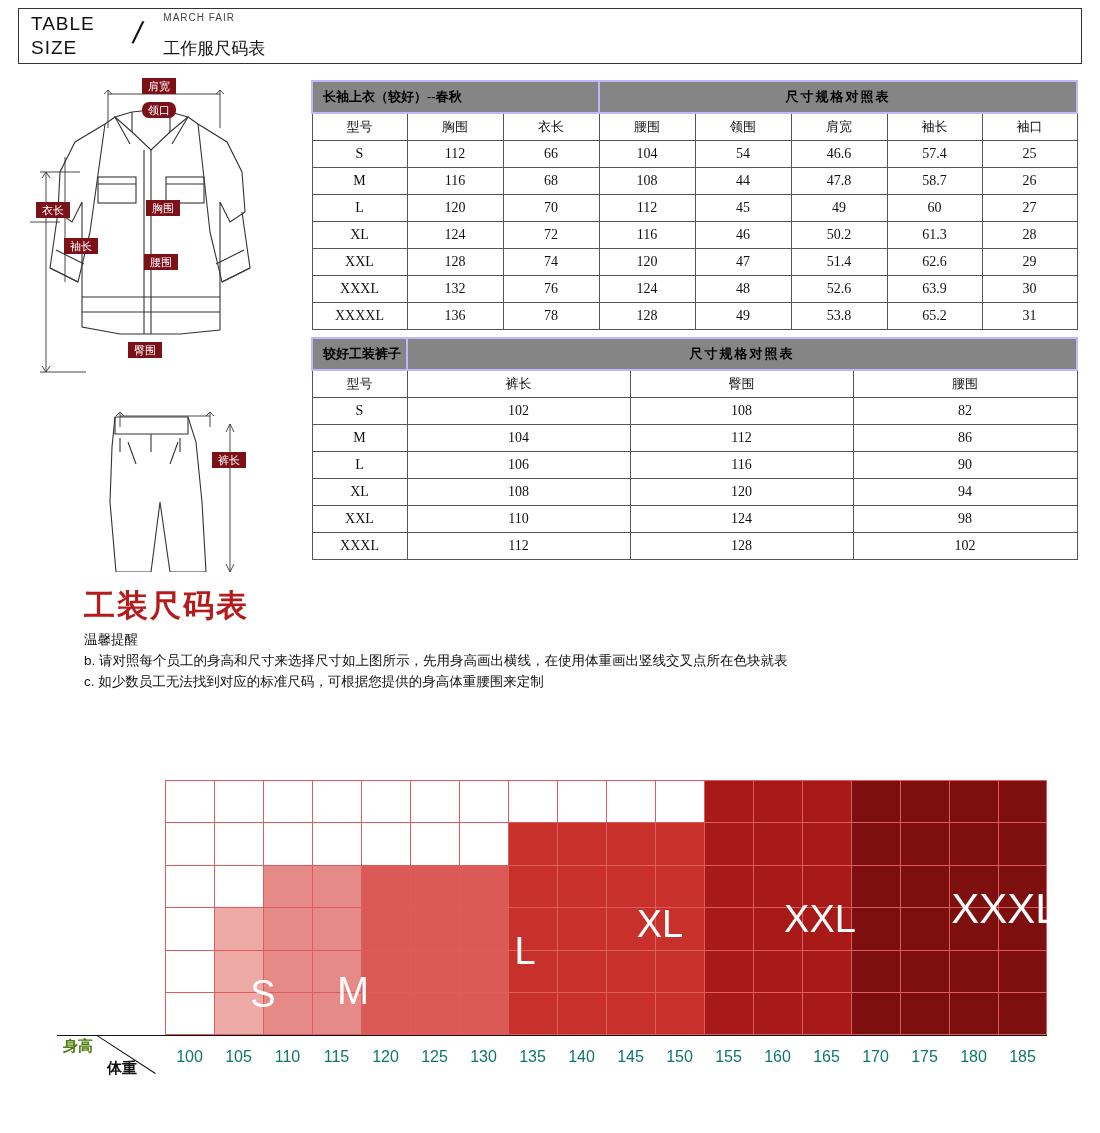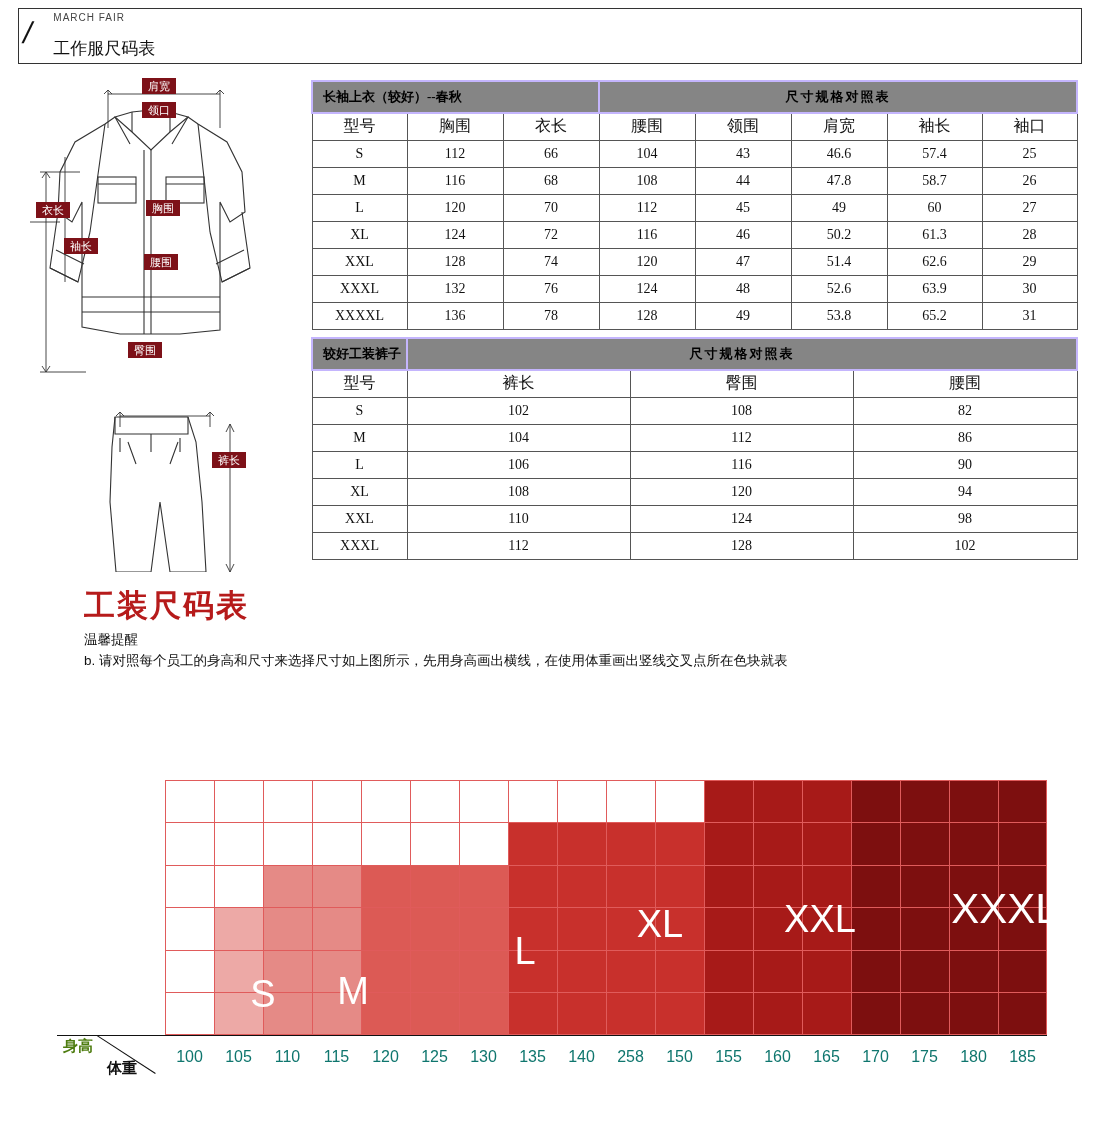--- a/index.html
+++ b/index.html
@@ -89,21 +89,21 @@
   tr.title-row td {
     background: #858585;
     color: #000000;
     height: 32px;
     font-size: 13px;
     font-weight: bold;
     border: 2px solid #c4b5fd;
   }
   tr.title-row td.t-left { text-align: left; padding-left: 10px; }
   tr.title-row td.t-mid { text-align: center; letter-spacing: 2px; }
-  tr.head-row td { font-size: 16px; }
+  tr.head-row td { font-size: 13px; }
 
   
   .big-title {
     position: absolute;
     left: 84px; top: 585px;
     color: #b61b1b;
     font-size: 31px;
     font-weight: bold;
     letter-spacing: 2px;
     font-family: "Liberation Sans", sans-serif;
@@ -181,20 +181,24 @@
     left: 0; top: 255px; width: 990px; height: 0;
     border-top: 1px solid #111;
   }
 </style>
 </head>
 <body>
 
 <div class="page">
 
   <div class="header">
+    <div class="header-left">
+      <div>TABLE</div>
+      <div>SIZE</div>
+    </div>
     <div class="header-slash">/</div>
     <div class="header-right">
       <div class="header-brand">MARCH FAIR</div>
       <div class="header-zh">工作服尺码表</div>
     </div>
   </div>
 
   <div class="illus">
     <svg width="280" height="500" viewBox="0 0 280 500">
       <g fill="none" stroke="#333" stroke-width="1.1">
@@ -241,21 +245,21 @@
         <path d="M22 106 L26 100 L30 106 M22 294 L26 300 L30 294"></path>
         <path d="M45 85 L45 210"></path>
         <path d="M10 150 L40 150"></path>
         <path d="M100 340 L100 355 M190 340 L190 355 M100 344 L190 344"></path>
         <path d="M104 344 L100 340 L96 344 M186 344 L190 340 L194 344"></path>
         <path d="M210 352 L210 500 M206 360 L210 352 L214 360 M206 492 L210 500 L214 492"></path>
       </g>
     </svg>
 
     <div class="tag" style="left:122px;top:6px;">肩宽</div>
-    <div class="tag" style="left:122px;top:30px;">领口</div>
+    <div class="tag" style="left:122px;top:30px;border-radius:7px;">领口</div>
     <div class="tag" style="left:126px;top:128px;">胸围</div>
     <div class="tag" style="left:16px;top:130px;">衣长</div>
     <div class="tag" style="left:44px;top:166px;">袖长</div>
     <div class="tag" style="left:124px;top:182px;">腰围</div>
     <div class="tag" style="left:108px;top:270px;">臀围</div>
     <div class="tag" style="left:192px;top:380px;">裤长</div>
   </div>
 
   <div class="tbl-wrap" style="left:311px; top:80px;">
     <table class="size" style="width:765px;">
@@ -282,21 +286,21 @@
           <td>领围</td>
           <td>肩宽</td>
           <td>袖长</td>
           <td>袖口</td>
         </tr>
         <tr>
           <td>S</td>
           <td>112</td>
           <td>66</td>
           <td>104</td>
-          <td>43</td>
+          <td>54</td>
           <td>46.6</td>
           <td>57.4</td>
           <td>25</td>
         </tr>
         <tr>
           <td>M</td>
           <td>116</td>
           <td>68</td>
           <td>108</td>
           <td>44</td>
@@ -414,20 +418,21 @@
           <td>102</td>
         </tr>
       </tbody>
     </table>
   </div>
 
   <div class="big-title">工装尺码表</div>
   <div class="notes">
     <div>温馨提醒</div>
     <div>b. 请对照每个员工的身高和尺寸来选择尺寸如上图所示，先用身高画出横线，在使用体重画出竖线交叉点所在色块就表</div>
+    <div>c. 如少数员工无法找到对应的标准尺码，可根据您提供的身高体重腰围来定制</div>
   </div>
 
   <div class="chart">
 
     <div class="ylab" style="top:8px;">185</div>
     <div class="ylab" style="top:50px;">180</div>
     <div class="ylab" style="top:93px;">175</div>
     <div class="ylab" style="top:136px;">170</div>
     <div class="ylab" style="top:179px;">165</div>
     <div class="ylab" style="top:222px;">160</div>
@@ -490,21 +495,21 @@
 
     <div class="xlab" style="left:108px;top:268px;width:49px;">100</div>
     <div class="xlab" style="left:157px;top:268px;width:49px;">105</div>
     <div class="xlab" style="left:206px;top:268px;width:49px;">110</div>
     <div class="xlab" style="left:255px;top:268px;width:49px;">115</div>
     <div class="xlab" style="left:304px;top:268px;width:49px;">120</div>
     <div class="xlab" style="left:353px;top:268px;width:49px;">125</div>
     <div class="xlab" style="left:402px;top:268px;width:49px;">130</div>
     <div class="xlab" style="left:451px;top:268px;width:49px;">135</div>
     <div class="xlab" style="left:500px;top:268px;width:49px;">140</div>
-    <div class="xlab" style="left:549px;top:268px;width:49px;">258</div>
+    <div class="xlab" style="left:549px;top:268px;width:49px;">145</div>
     <div class="xlab" style="left:598px;top:268px;width:49px;text-align:center;">150</div>
     <div class="xlab" style="left:647px;top:268px;width:49px;">155</div>
     <div class="xlab" style="left:696px;top:268px;width:49px;">160</div>
     <div class="xlab" style="left:745px;top:268px;width:49px;">165</div>
     <div class="xlab" style="left:794px;top:268px;width:49px;">170</div>
     <div class="xlab" style="left:843px;top:268px;width:49px;">175</div>
     <div class="xlab" style="left:892px;top:268px;width:49px;">180</div>
     <div class="xlab" style="left:941px;top:268px;width:49px;">185</div>
   </div>
 

